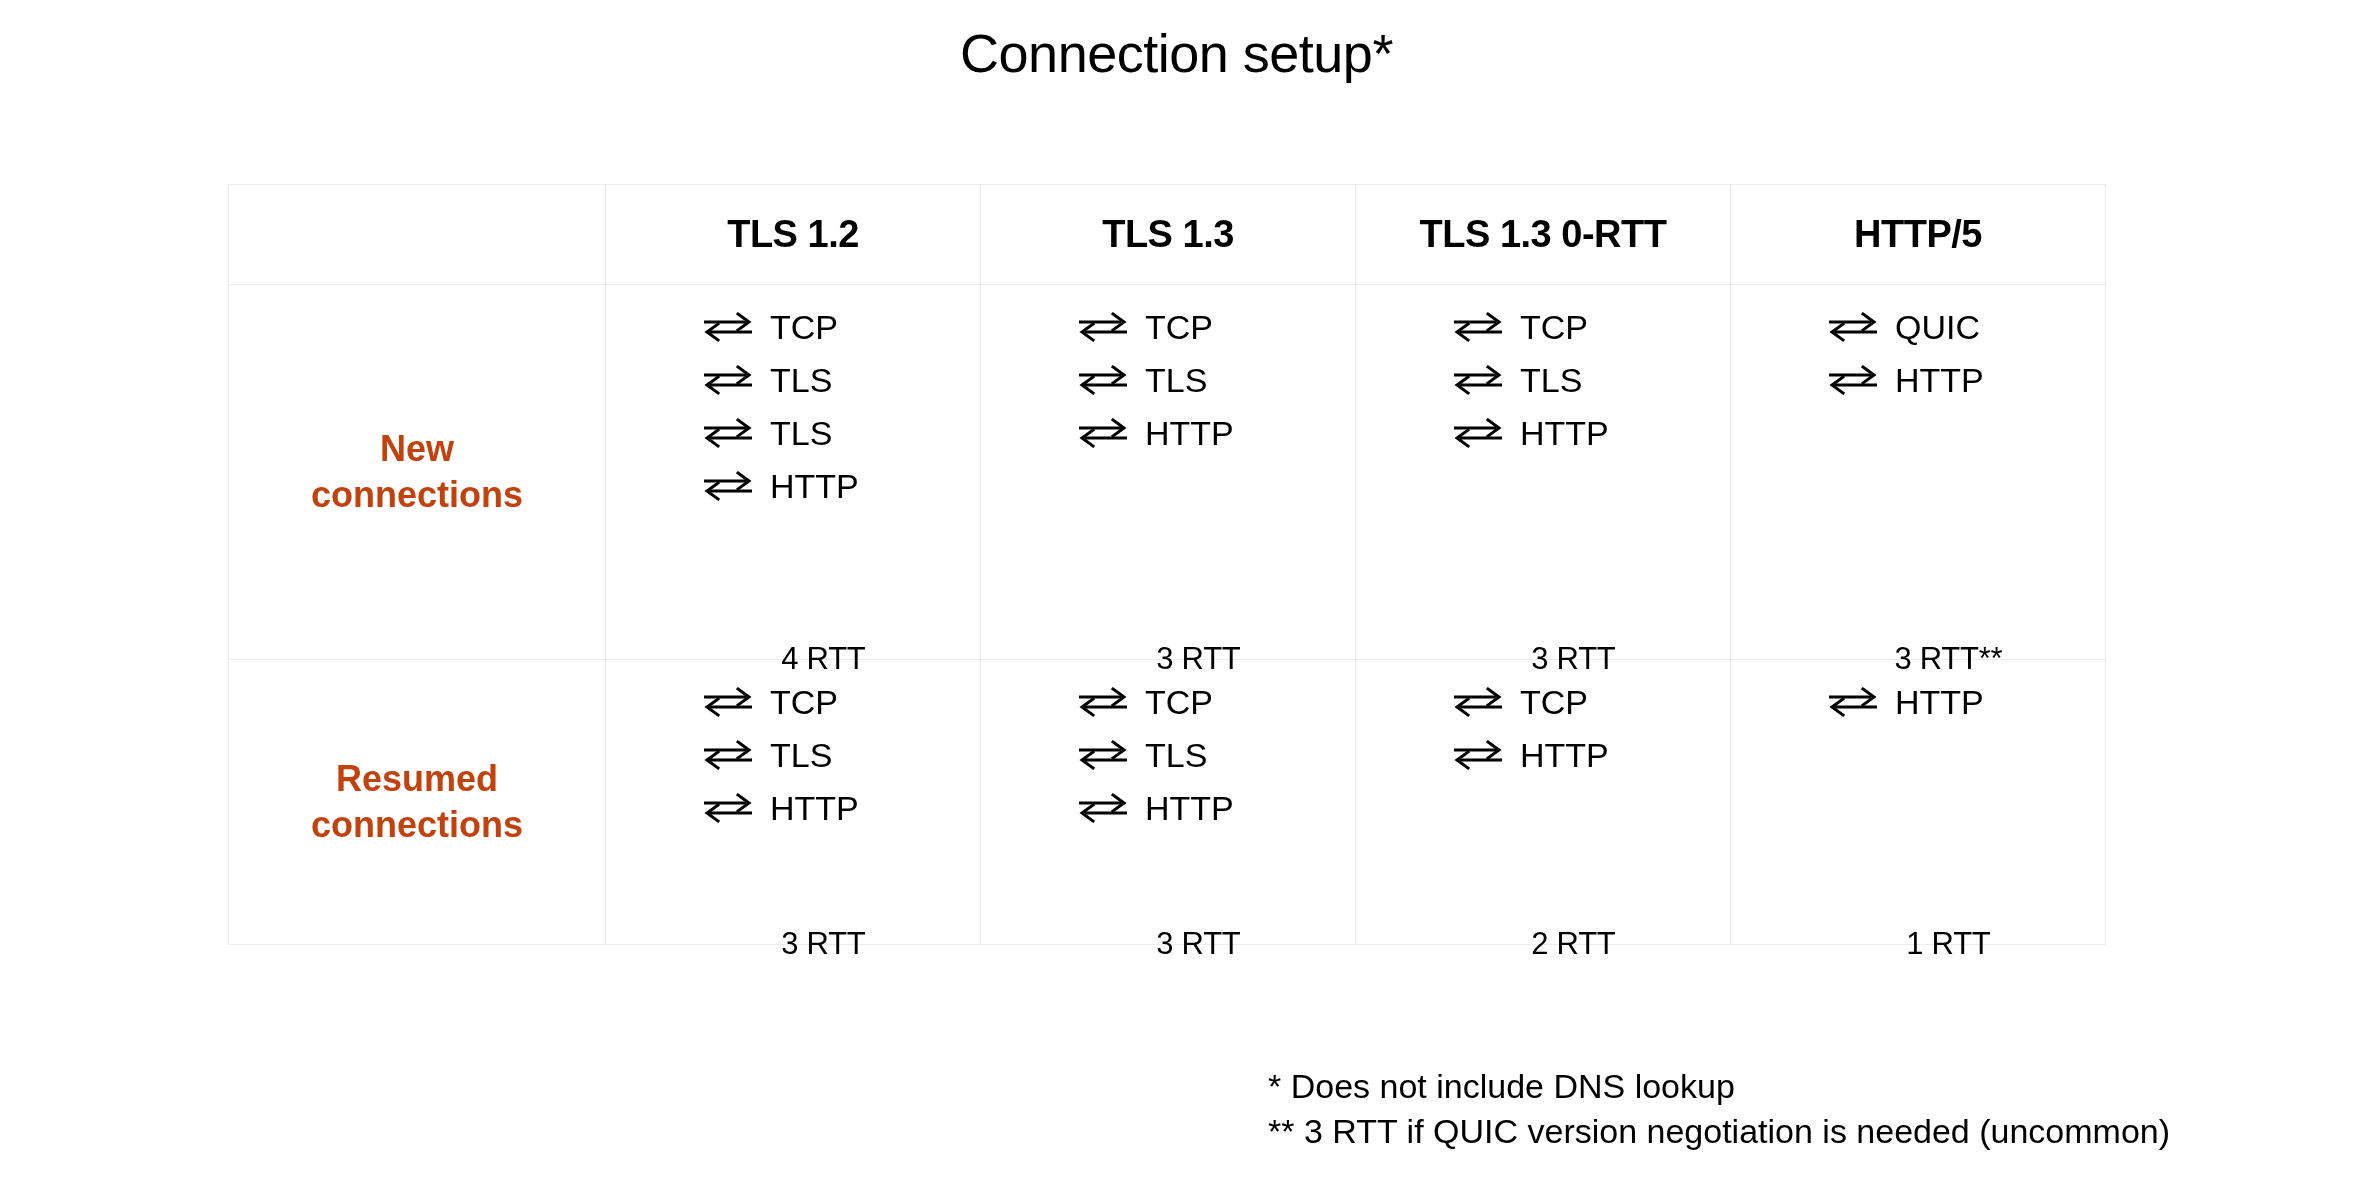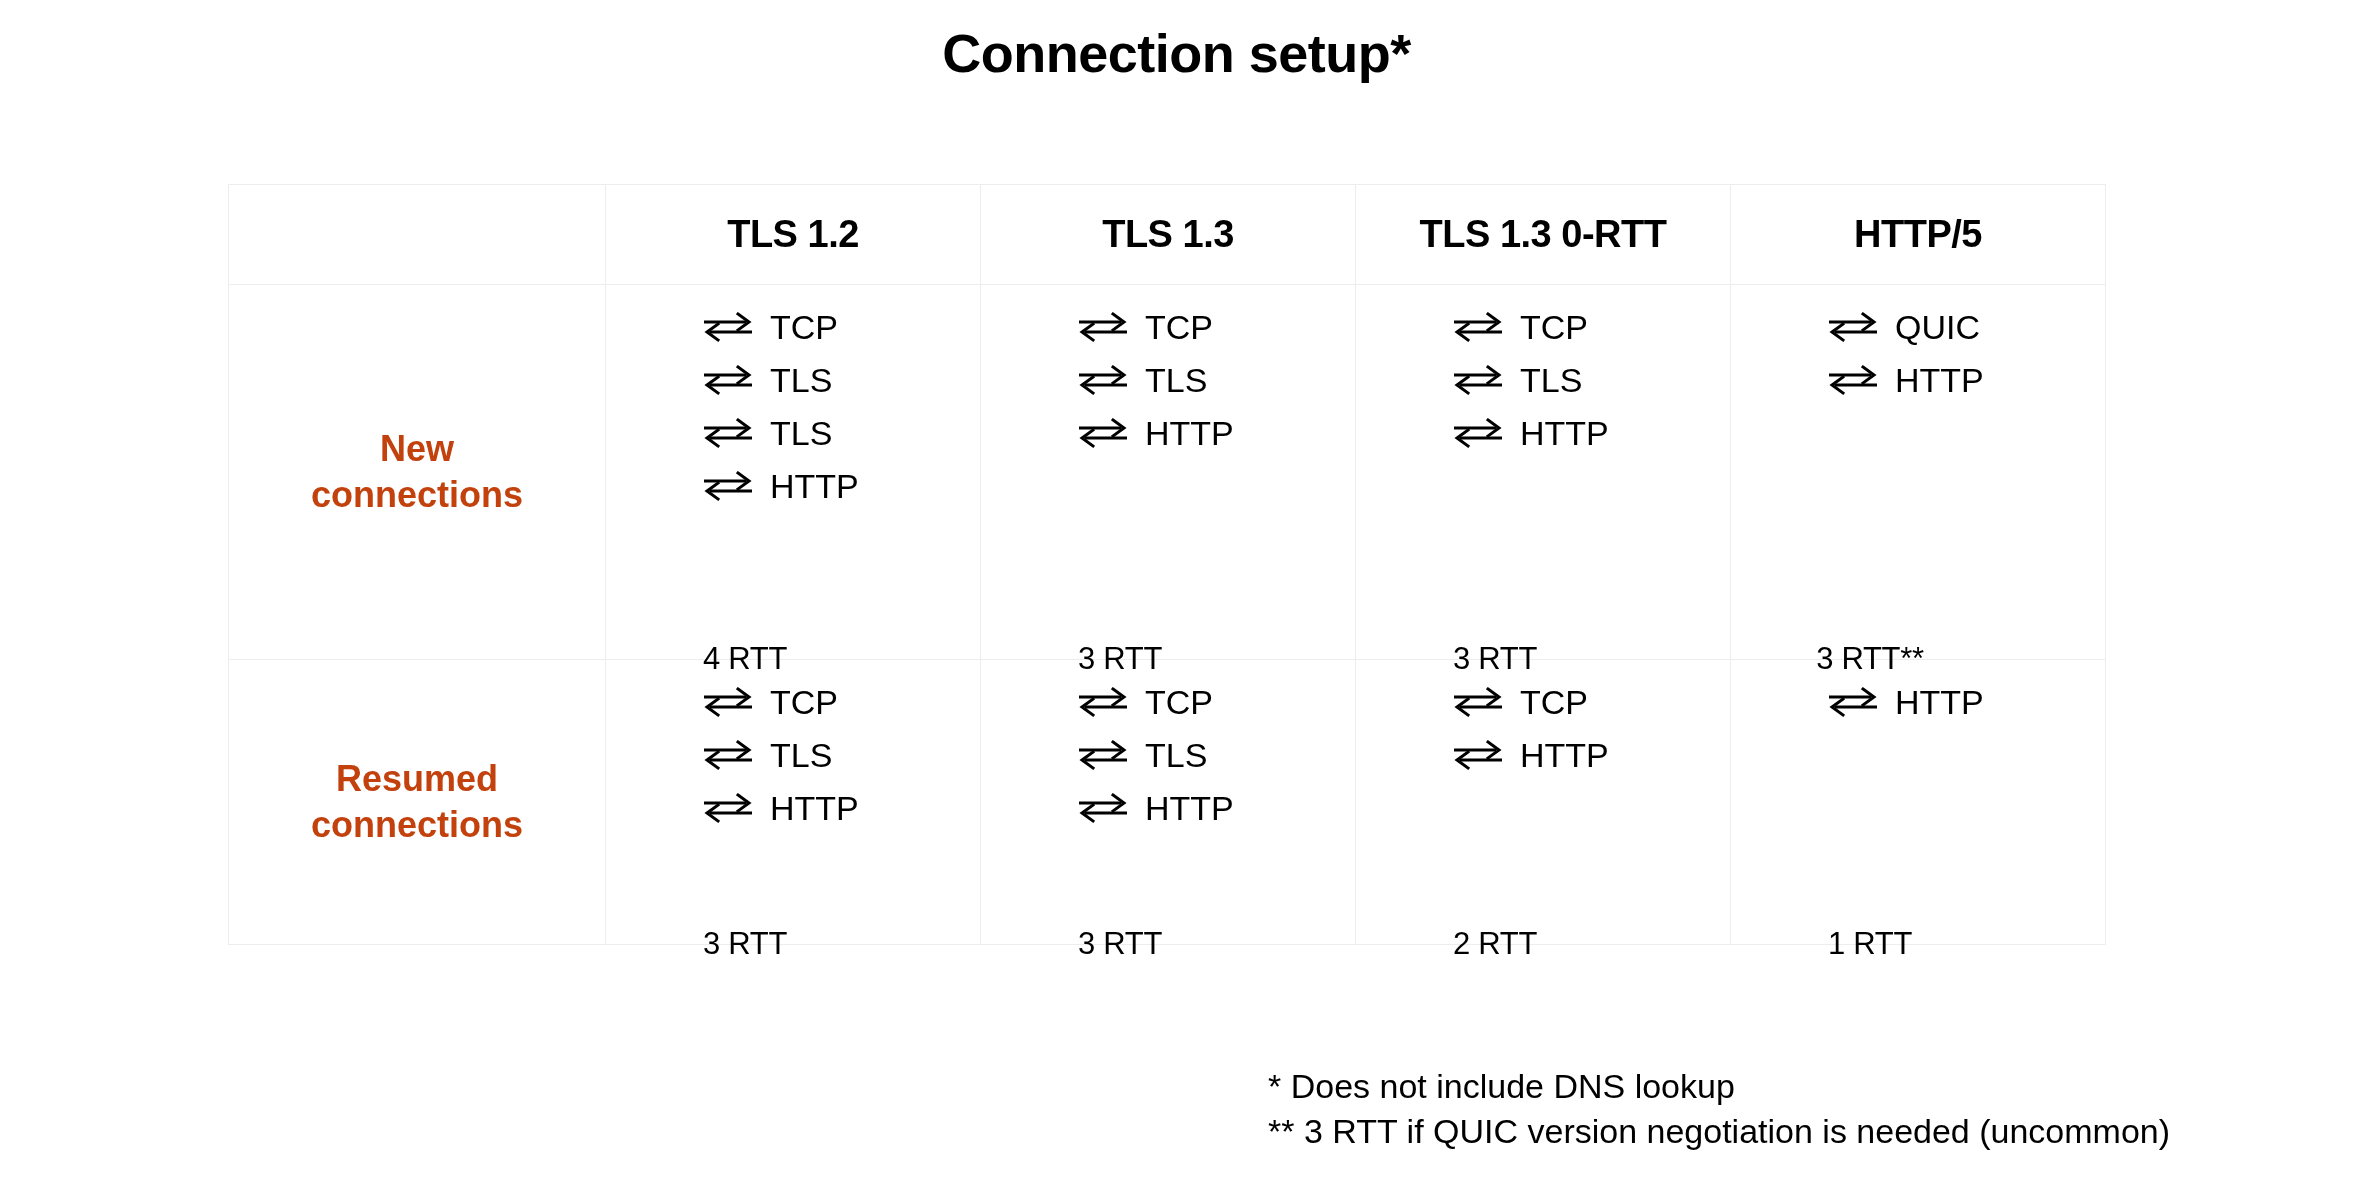--- a/index.html
+++ b/index.html
@@ -17,21 +17,21 @@
   }
 
   
   .page-title {
     position: absolute;
     top: 22px;
     left: 0;
     width: 2353px;
     text-align: center;
     font-size: 54px;
-    font-weight: bold;
+    font-weight: normal;
     letter-spacing: -0.5px;
     color: #000000;
   }
 
   
   .matrix {
     position: absolute;
     left: 228px;
     top: 184px;
     width: 1877px;
@@ -73,21 +73,21 @@
   .steps-cell {
     text-align: center;
     padding-top: 34px;
     padding-bottom: 18px;
   }
   .row-new .steps-cell  { height: 374px; }
   .row-res .steps-cell  { height: 284px; }
 
   .steps-inner {
     display: flex;
-    flex-direction: column;
+    flex-direction: row;
     align-items: flex-start;
     justify-content: flex-start;
     width: 100%;
     height: 100%;
     box-sizing: border-box;
     padding-left: 96px;
     margin-top: 36px;
   }
   .steps-list {
     display: flex;

